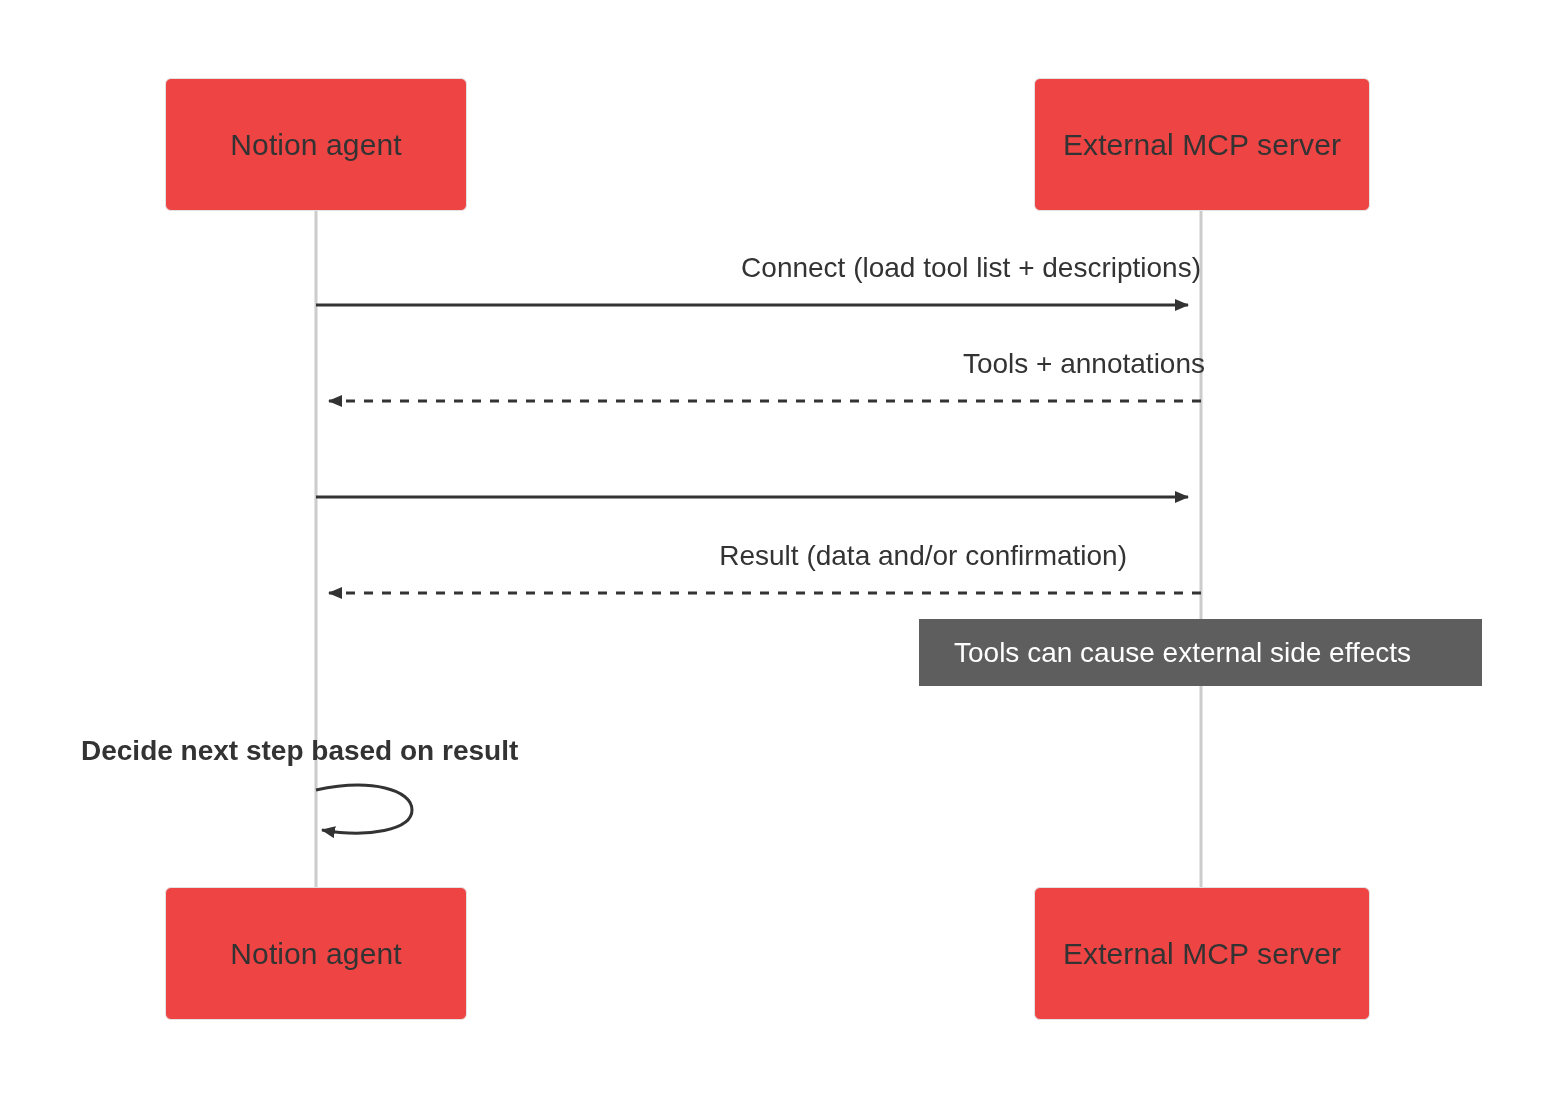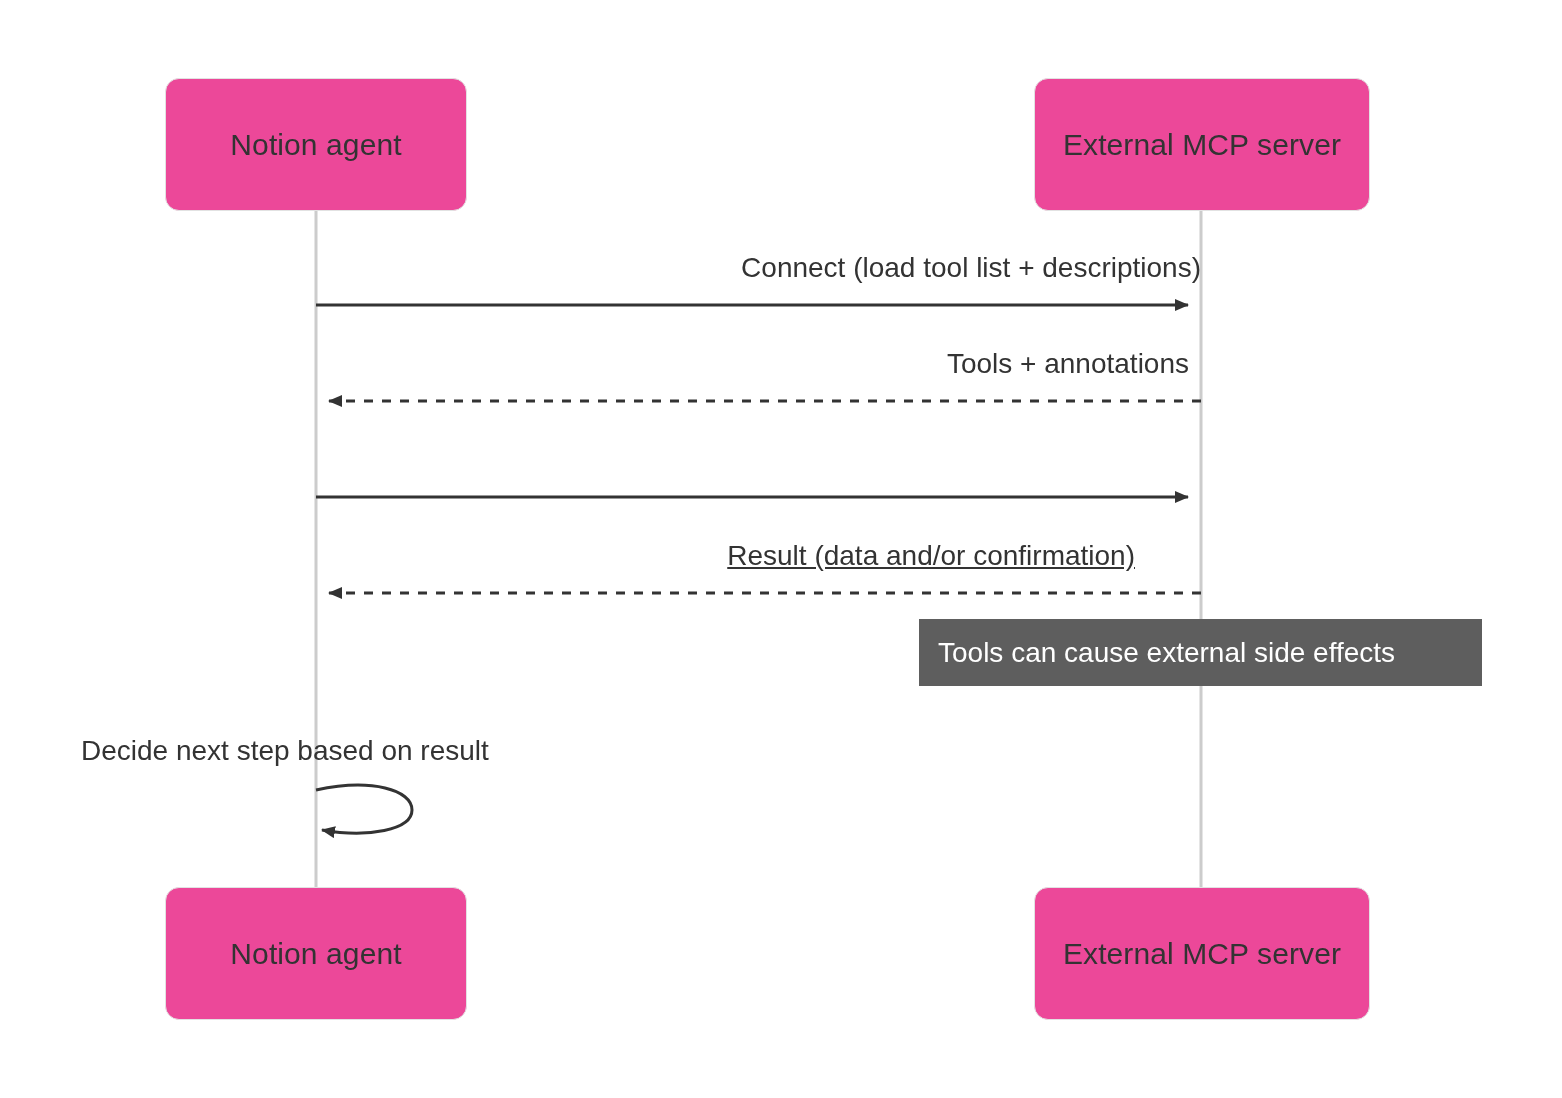--- a/index.html
+++ b/index.html
@@ -20,23 +20,23 @@
   }
   svg.layer {
     position: absolute;
     left: 0;
     top: 0;
     width: 1562px;
     height: 1098px;
   }
   .actor-box {
     position: absolute;
-    background: #ec4899;
+    background: #ef4444;
     border: 1px solid #e2e2e2;
-    border-radius: 14px;
+    border-radius: 6px;
     display: flex;
     align-items: center;
     justify-content: center;
     box-sizing: border-box;
   }
   .actor-label {
     font-size: 30px;
     color: #333333;
     letter-spacing: 0.1px;
     white-space: nowrap;
@@ -54,26 +54,28 @@
     border: 1px solid #5e5e5e;
     display: flex;
     align-items: center;
     box-sizing: border-box;
     padding: 0 18px;
   }
   .note-label {
     font-size: 28px;
     color: #ffffff;
     white-space: nowrap;
+    margin-left: 16px;
   }
   .self-label {
     position: absolute;
     font-size: 28px;
     color: #333333;
     white-space: nowrap;
+    font-weight: bold;
   }
 </style>
 </head>
 <body>
 
 <div id="diagram">
 
   <svg class="layer" viewBox="0 0 1562 1098">
     <defs>
       <marker id="arrowFilled" markerWidth="14" markerHeight="12" refX="13" refY="6" orient="auto" markerUnits="userSpaceOnUse">
@@ -109,24 +111,24 @@
   <div class="actor-box" style="left:165px; top:887px; width:302px; height:133px;">
     <span class="actor-label">Notion agent</span>
   </div>
 
   <div class="actor-box" style="left:1034px; top:887px; width:336px; height:133px;">
     <span class="actor-label">External MCP server</span>
   </div>
 
   <div class="msg-label" style="left:316px; top:252px; width:885px;">Connect (load tool list + descriptions)</div>
 
-  <div class="msg-label" style="left:304px; top:348px; width:885px;">Tools + annotations</div>
+  <div class="msg-label" style="left:320px; top:348px; width:885px;">Tools + annotations</div>
 
 
-  <div class="msg-label" style="left:324px; top:540px; width:811px;text-decoration:underline;">Result (data and/or confirmation)</div>
+  <div class="msg-label" style="left:316px; top:540px; width:811px;">Result (data and/or confirmation)</div>
 
   <div class="note-box" style="left:919px; top:619px; width:563px; height:67px;">
     <span class="note-label">Tools can cause external side effects</span>
   </div>
 
   <div class="self-label" style="left:81px; top:735px;">Decide next step based on result</div>
 
 </div>
 
 </body></html>

